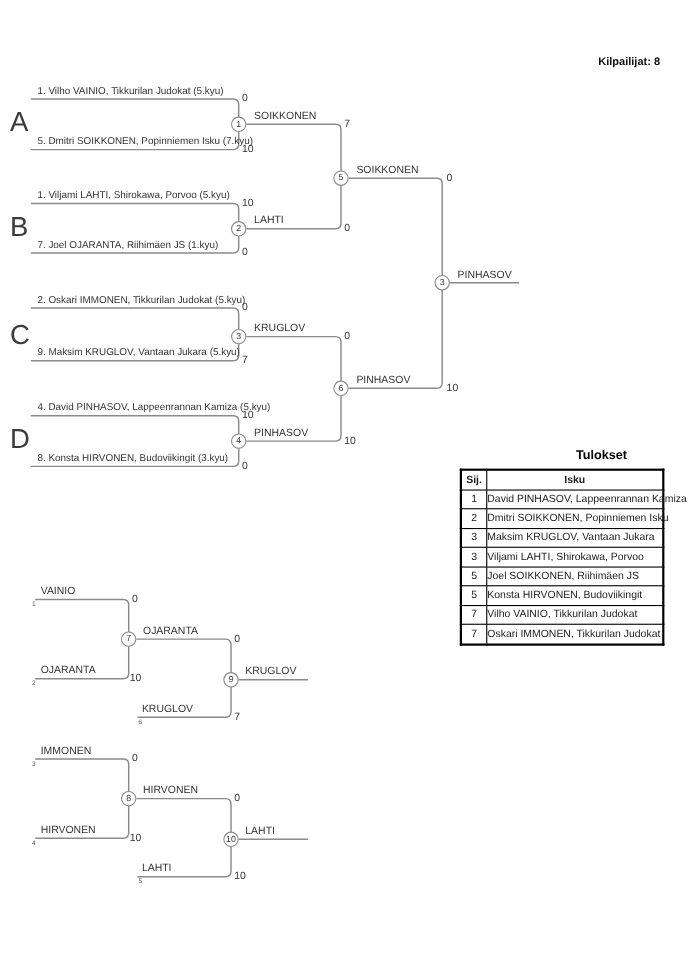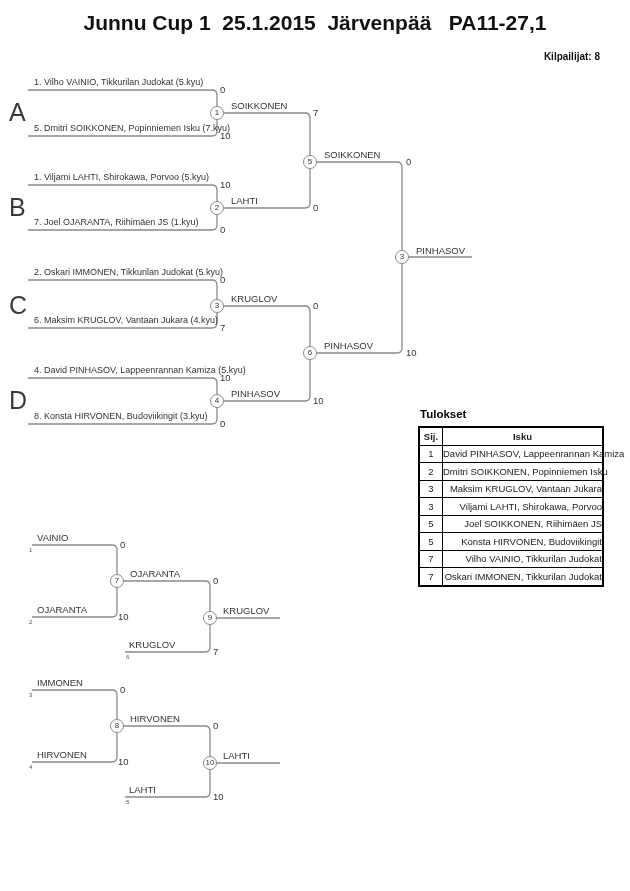--- a/index.html
+++ b/index.html
@@ -26,41 +26,40 @@
     position:absolute; font-size:9.5px; color:#333; transform:translateY(-50%);
     line-height:1; white-space:nowrap;
   }
   .origin { position:absolute; font-size:6px; color:#555; line-height:1; }
   .circle {
     position:absolute; width:14px; height:14px; box-sizing:border-box;
     border:1.3px solid #8a8a8a; border-radius:50%; background:#fff;
     font-size:8px; line-height:11.5px; text-align:center; color:#333;
   }
   .results-title {
-    position:absolute; left:420px; top:408px; width:150px; text-align:left;
+    position:absolute; left:420px; top:408px; width:150px; text-align:right;
     font-size:11.5px; font-weight:bold; color:#000;
   }
   .results-wrap { position:absolute; left:418px; top:426px; }
   table.results {
     border-collapse:collapse; table-layout:fixed; width:186px;
     border:2px solid #000;
   }
   table.results th, table.results td {
     border:1px solid #000; height:16.5px; padding:0; font-size:9.5px; color:#1c1c1c;
   }
   table.results th { font-weight:bold; text-align:center; }
   td.place, th.place { width:22px; text-align:center; }
-  td.name { padding-left:7px; white-space:nowrap; overflow:visible;text-align:right; }
+  td.name { padding-left:7px; white-space:nowrap; overflow:visible; }
 </style>
 </head>
 <body>
 
 <div class="page">
 
-  <div class="title">Junnu Cup 1  25.1.2015  Järvenpää   PA11-27,1</div>
   <div class="competitors">Kilpailijat: 8</div>
 
   <svg class="lines" width="630" height="891" viewBox="0 0 630 891">
     <g stroke="#8a8a8a" stroke-width="1.3" fill="none">
 
       <path d="M28 90 H212 Q217 90 217 95 V106.5"></path>
       <path d="M28 136 H212 Q217 136 217 131 V119.5"></path>
       <path d="M28 185 H212 Q217 185 217 190 V201.5"></path>
       <path d="M28 230 H212 Q217 230 217 225 V214.5"></path>
       <path d="M28 280 H212 Q217 280 217 285 V299.5"></path>
@@ -94,21 +93,21 @@
   <div class="grp" style="top:112px">A</div>
   <div class="grp" style="top:207px">B</div>
   <div class="grp" style="top:305px">C</div>
   <div class="grp" style="top:400px">D</div>
 
   <div class="entry" style="left:34px;top:77px">1. Vilho VAINIO, Tikkurilan Judokat (5.kyu)</div>
   <div class="entry" style="left:34px;top:123px">5. Dmitri SOIKKONEN, Popinniemen Isku (7.kyu)</div>
   <div class="entry" style="left:34px;top:172px">1. Viljami LAHTI, Shirokawa, Porvoo (5.kyu)</div>
   <div class="entry" style="left:34px;top:217px">7. Joel OJARANTA, Riihimäen JS (1.kyu)</div>
   <div class="entry" style="left:34px;top:267px">2. Oskari IMMONEN, Tikkurilan Judokat (5.kyu)</div>
-  <div class="entry" style="left:34px;top:315px">6. Maksim KRUGLOV, Vantaan Jukara (4.kyu)</div>
+  <div class="entry" style="left:34px;top:315px">9. Maksim KRUGLOV, Vantaan Jukara (5.kyu)</div>
   <div class="entry" style="left:34px;top:365px">4. David PINHASOV, Lappeenrannan Kamiza (5.kyu)</div>
   <div class="entry" style="left:34px;top:411px">8. Konsta HIRVONEN, Budoviikingit (3.kyu)</div>
 
   <div class="score" style="left:220px;top:90px">0</div>
   <div class="score" style="left:220px;top:136px">10</div>
   <div class="score" style="left:220px;top:185px">10</div>
   <div class="score" style="left:220px;top:230px">0</div>
   <div class="score" style="left:220px;top:280px">0</div>
   <div class="score" style="left:220px;top:328px">7</div>
   <div class="score" style="left:220px;top:378px">10</div>

